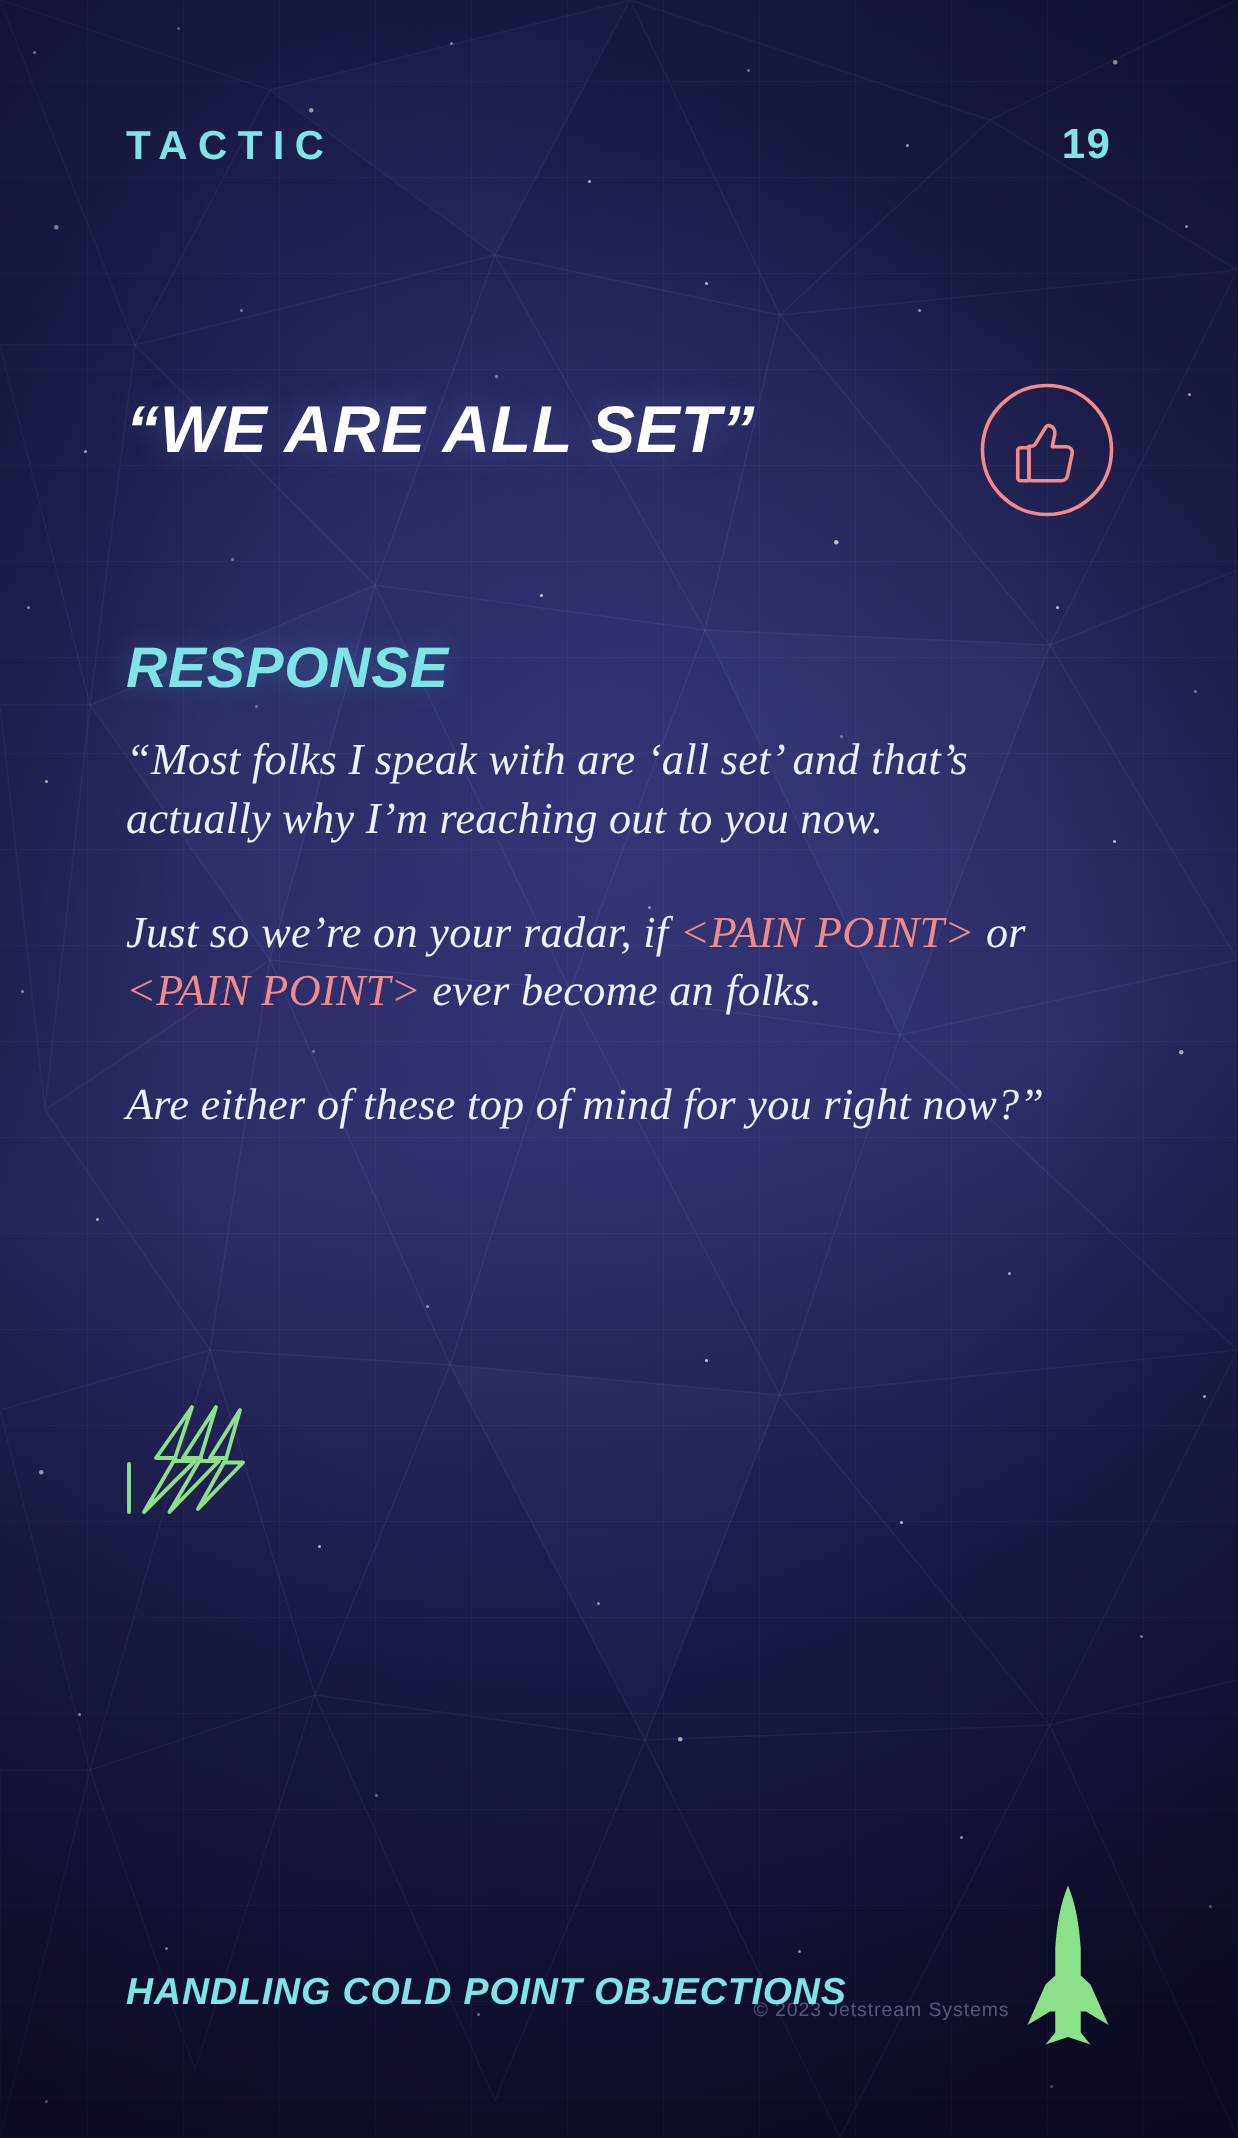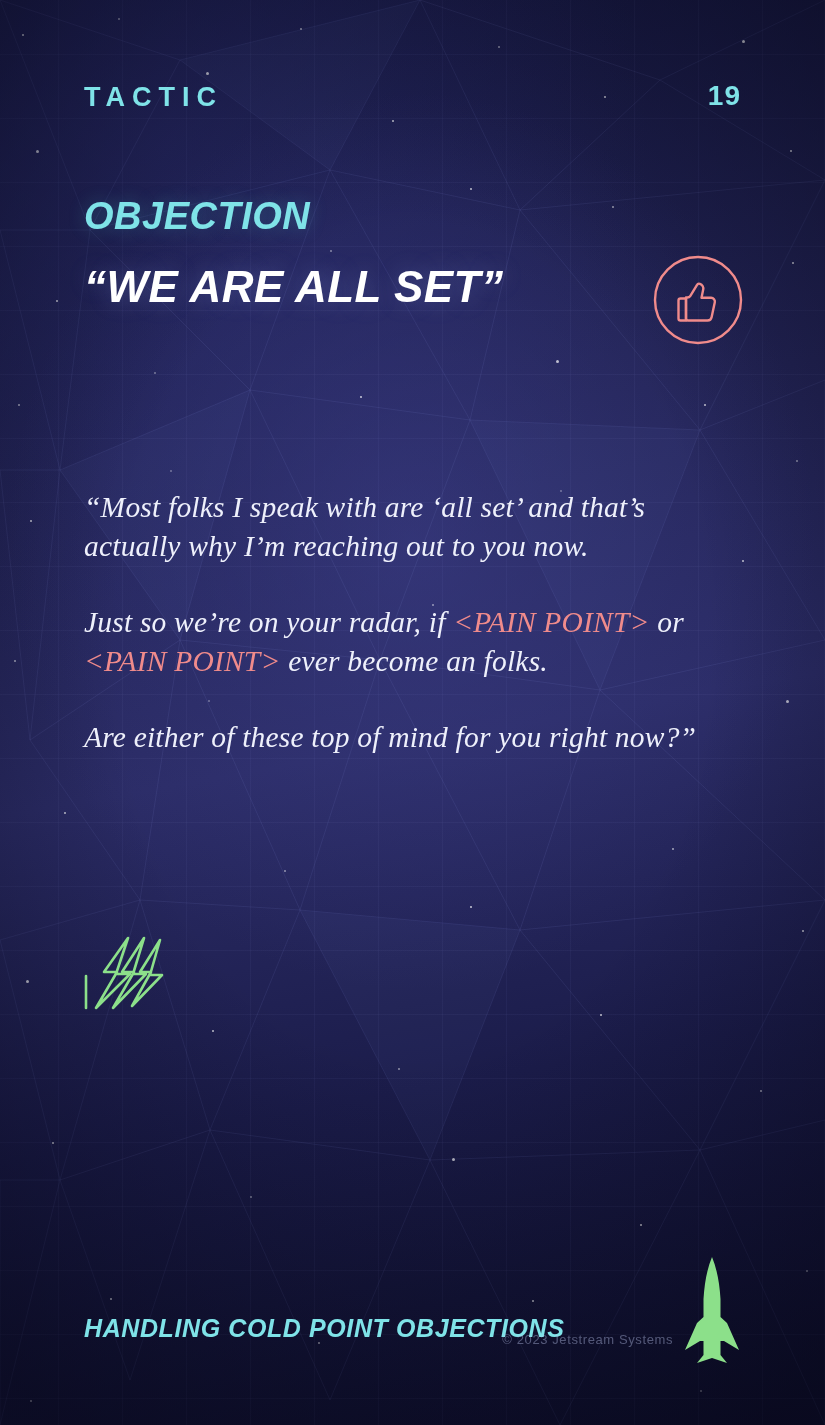--- a/index.html
+++ b/index.html
@@ -257,31 +257,31 @@
     <i style="left:560px;top:490px;width:2px;height:2px;opacity:.35"></i>
   </div>
 
   <div class="vignette"></div>
 
   <div class="content">
 
     <div class="brand">TACTIC</div>
     <div class="page-num">19</div>
 
-    <div class="kicker" id="objection-kicker">OBJECTION</div>
     <div class="objection-title">“WE ARE ALL SET”</div>
 
     <div class="badge">
       <svg viewBox="0 0 90 90" width="90" height="90" fill="none">
         <circle cx="45" cy="45" r="43" stroke="#f08b8b" stroke-width="2.4"></circle>
         <path d="M33 42.5 L33 63.5 C33 64.6 33.9 65.5 35 65.5 L54.5 65.5 C56.5 65.5 58.2 64.1 58.6 62.2 L61.8 47.3 C62.3 45 60.5 42.8 58.1 42.8 L48.5 42.8 L50.2 34.6 C50.7 32.1 49.3 29.6 46.9 28.8 C45.7 28.4 44.4 29 43.9 30.2 L37.2 41.1 C36.5 42.2 35.4 42.5 34.3 42.5 Z" stroke="#f08b8b" stroke-width="2.4" stroke-linejoin="round"></path>
         <path d="M33 43.5 L27.5 43.5 C26.4 43.5 25.5 44.4 25.5 45.5 L25.5 63.5 C25.5 64.6 26.4 65.5 27.5 65.5 L33 65.5 Z" stroke="#f08b8b" stroke-width="2.4" stroke-linejoin="round"></path>
       </svg>
     </div>
 
+    <div class="kicker" id="response-kicker">RESPONSE</div>
 
     <div class="body" id="response-body">
         <p><span>“Most folks I speak with are ‘all set’ and that’s actually why I’m reaching out to you now.</span></p>
         <p><span>Just so we’re on your radar, if </span><span class="ph">&lt;PAIN POINT&gt;</span><span> or </span><span class="ph">&lt;PAIN POINT&gt;</span><span> ever become an folks.</span></p>
         <p><span>Are either of these top of mind for you right now?”</span></p>
       </div>
 
     <div class="doodle">
       <svg viewBox="0 0 90 82" width="90" height="82" fill="none" stroke="#8ce08a" stroke-width="2.6" stroke-linejoin="round" stroke-linecap="round">
         <path d="M46 6 L22 40 L35 40 L14 76 L48 42 L34 42 Z"></path>

